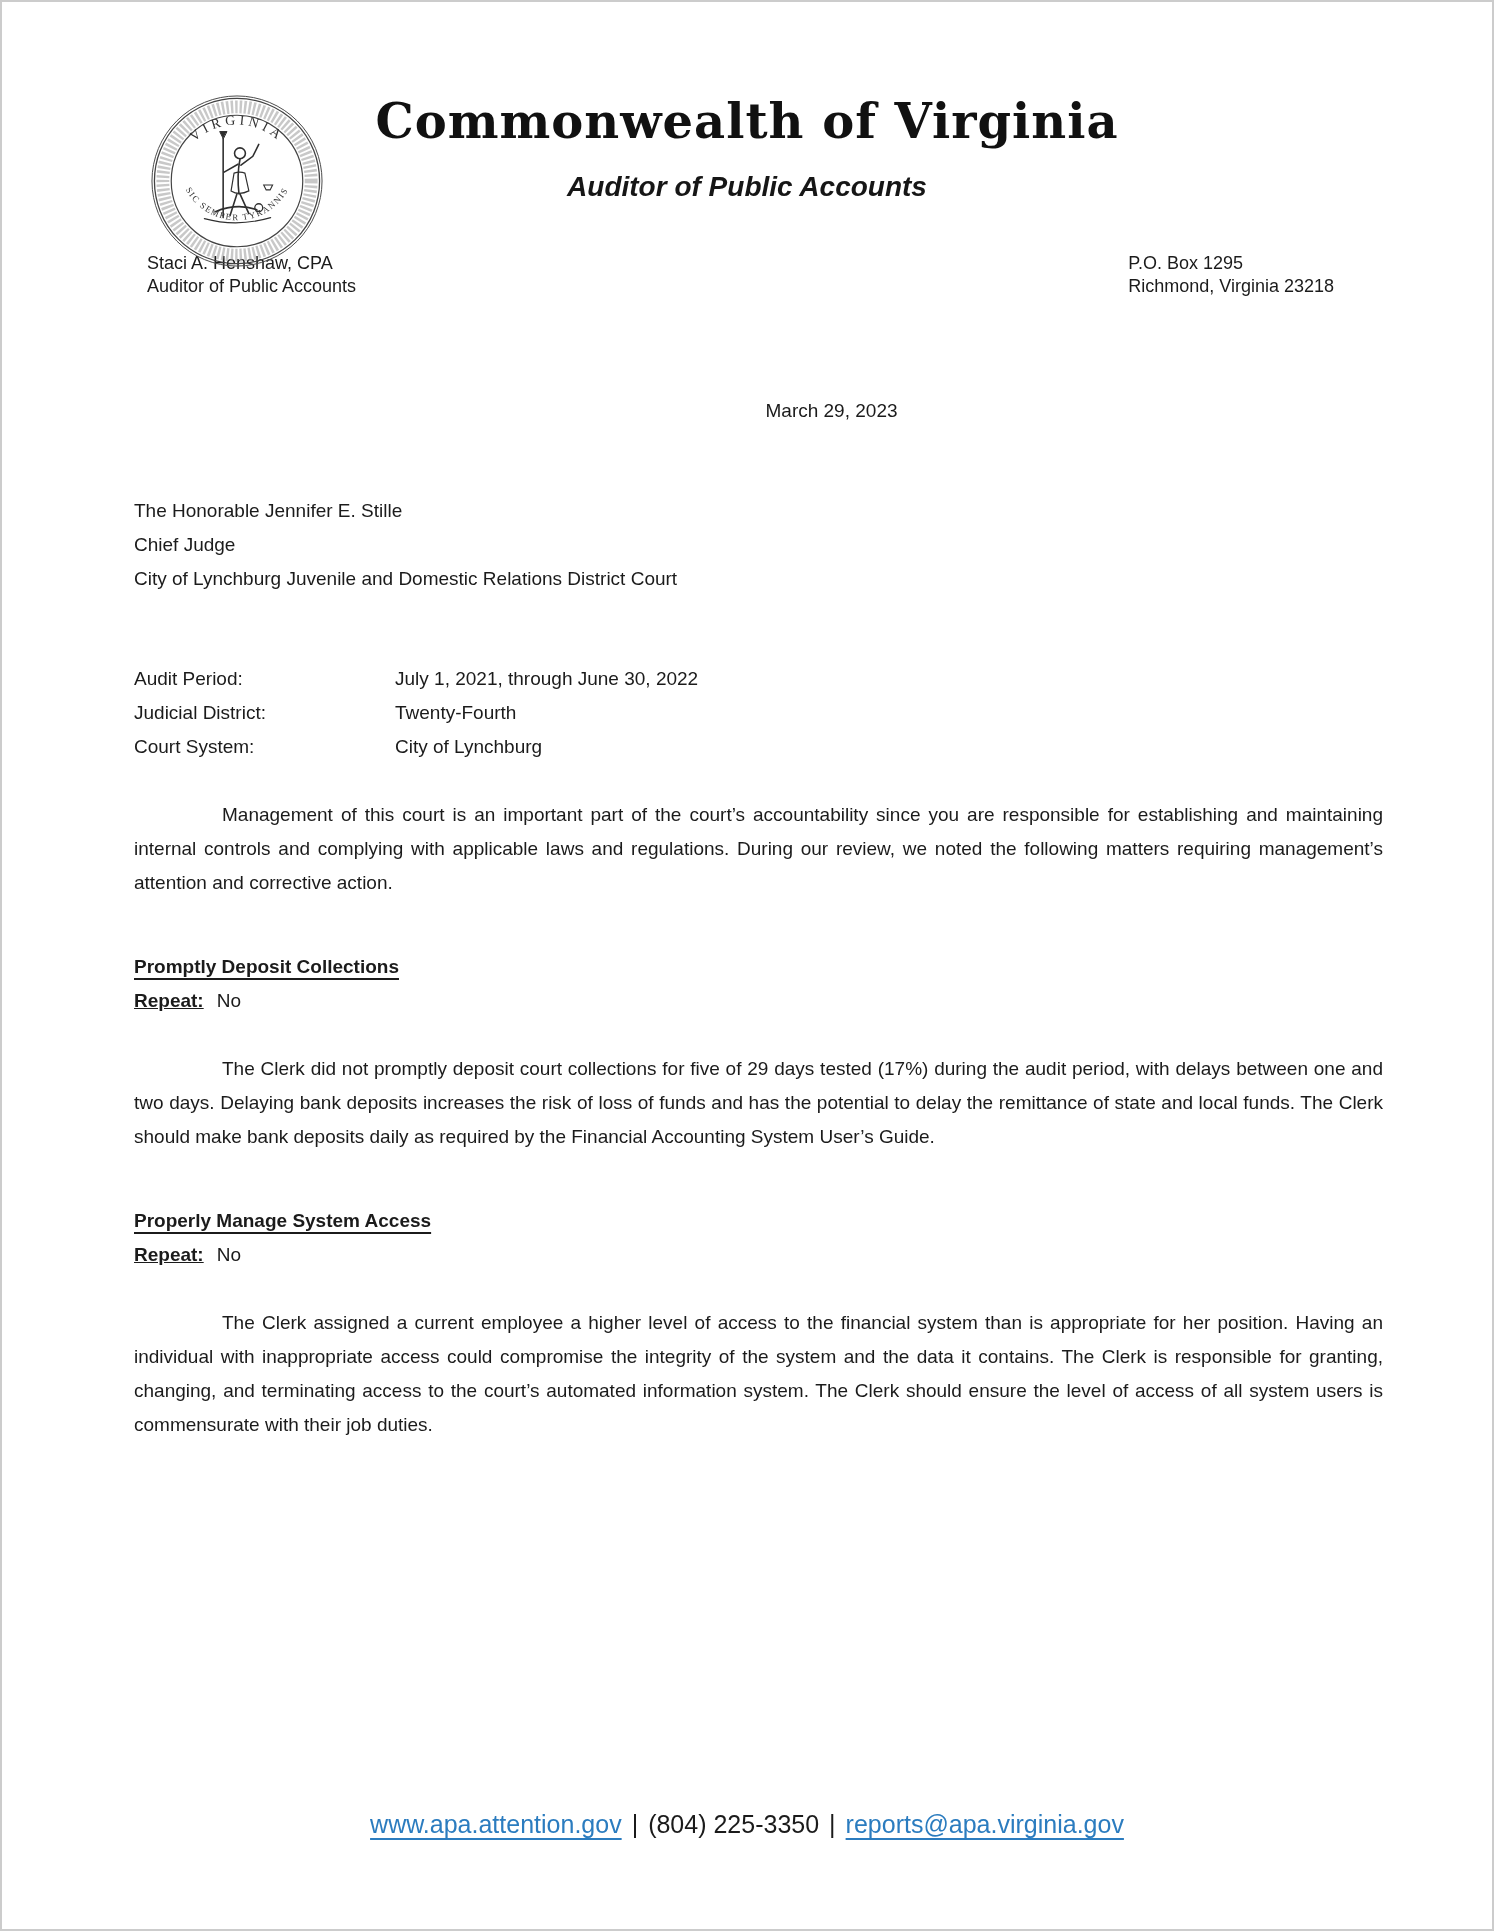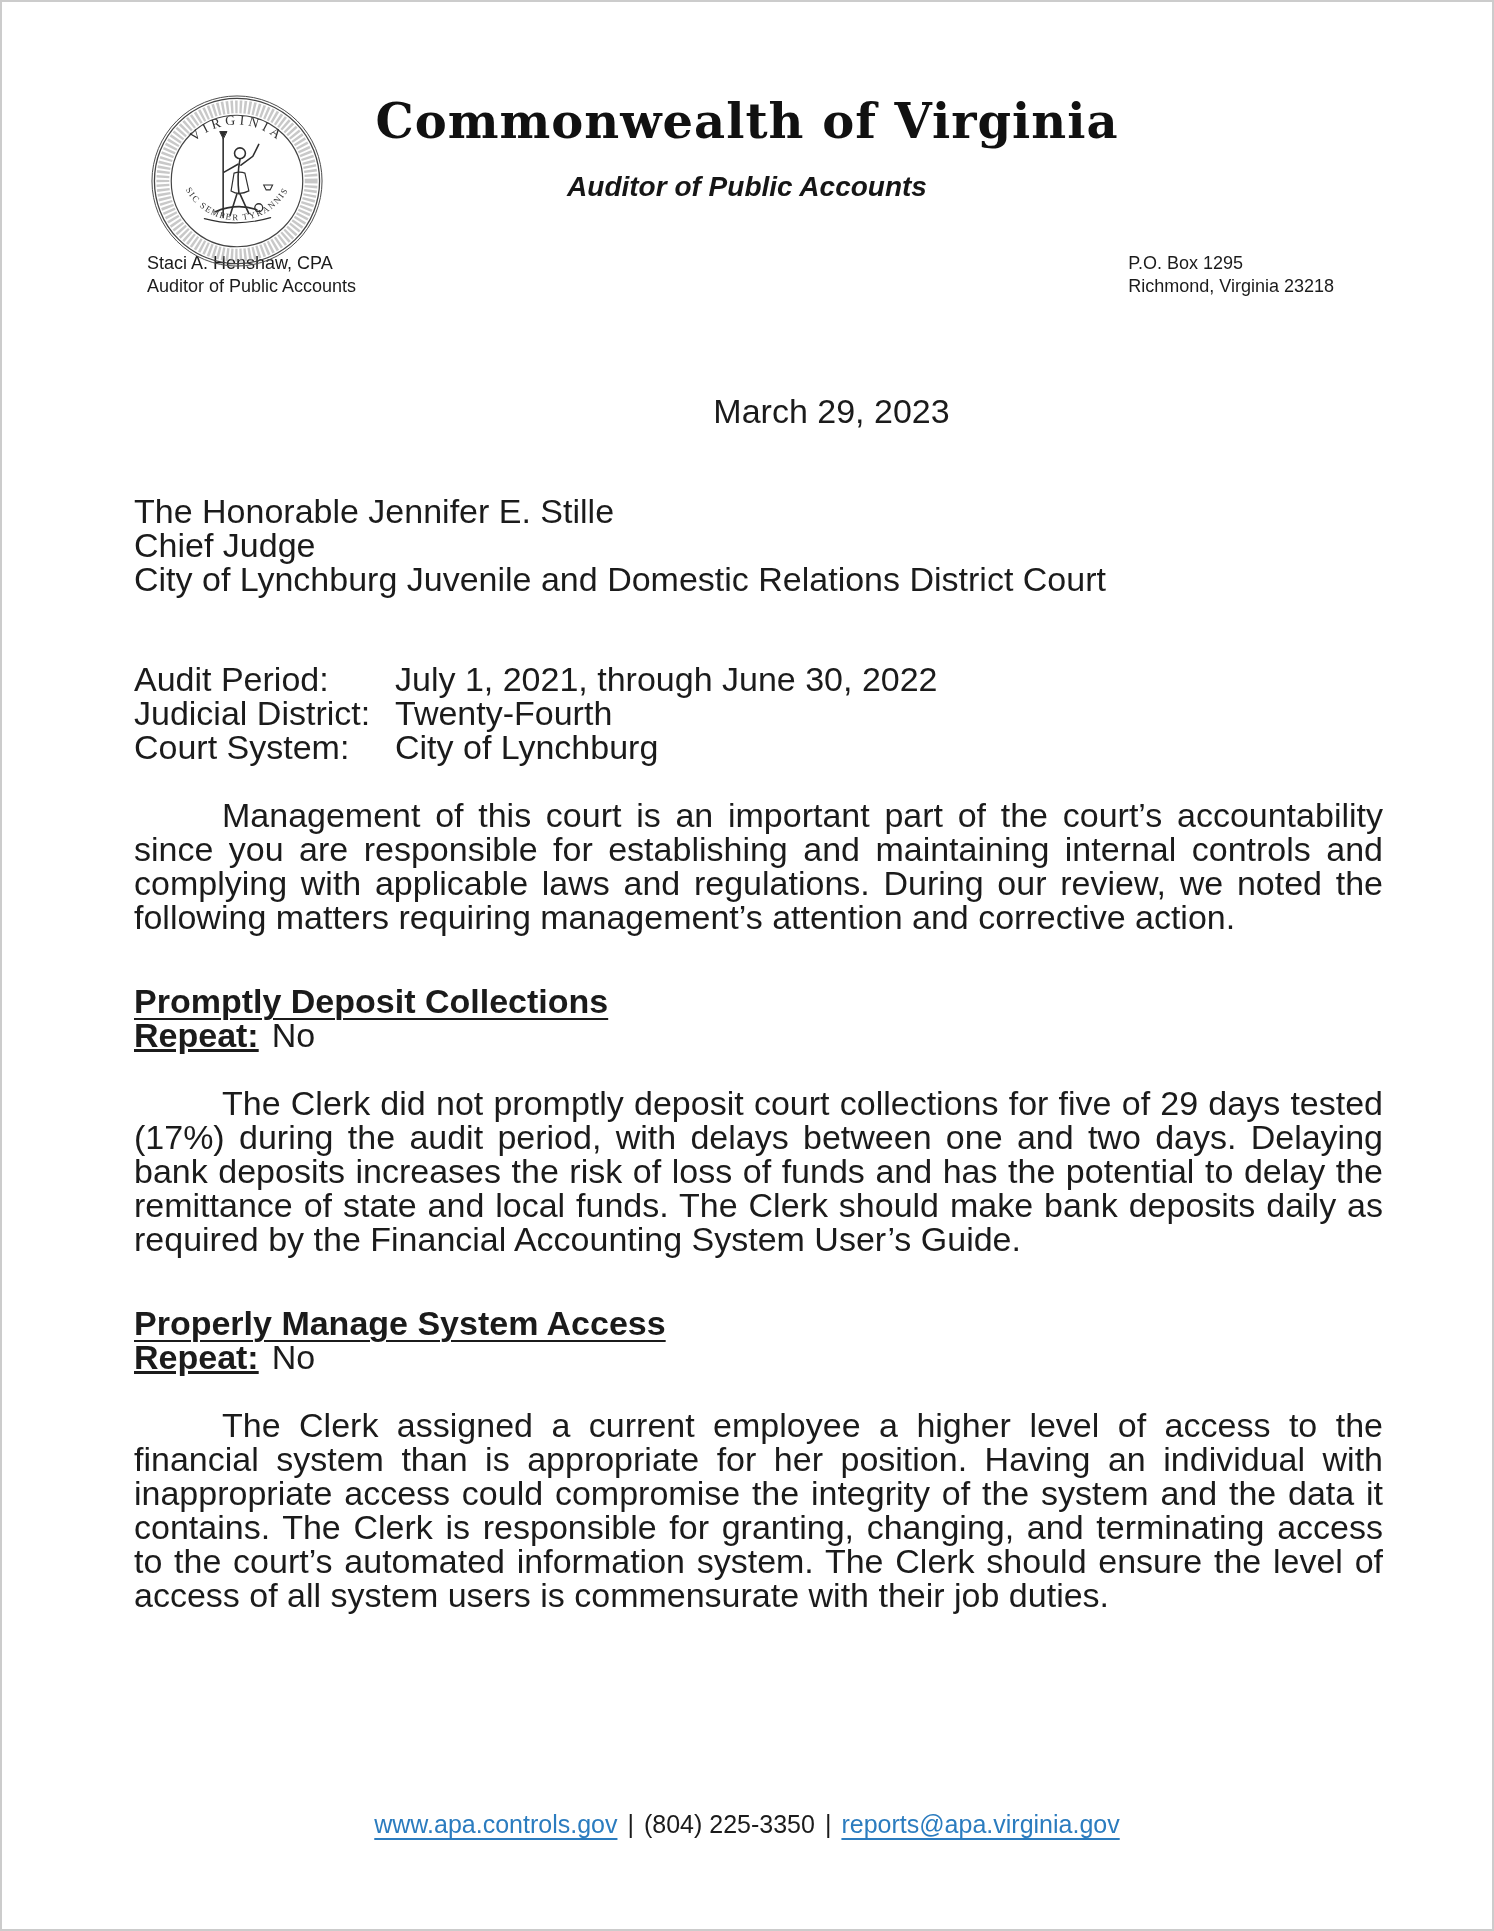--- a/index.html
+++ b/index.html
@@ -38,21 +38,21 @@
   .hdr-info-row{
     display:flex;
     justify-content:space-between;
     margin-top:48px;
     padding:0 158px 0 145px;
     font-size:18px;
     line-height:23px;
   }
   .hdr-info-right{text-align:left;}
   
-  .content{padding:0 109px 0 132px;font-size:34px;line-height:34px;}
+  .content{padding:0 109px 0 132px;font-size:19px;line-height:34px;}
   .date-line{text-align:center;position:relative;left:73px;margin-top:96px;}
   .recipient{margin-top:66px;}
   .details{margin-top:66px;}
   .detail-label{display:inline-block;width:261px;}
   .para{margin:0;margin-top:34px;text-align:justify;text-indent:88px;}
   .para.first{margin-top:66px;}
   .section-heading{
     margin-top:50px;
     font-weight:700;
   }
@@ -169,16 +169,16 @@
       <span>Properly Manage System Access</span>
     </div>
     <div class="repeat-line">
       <span class="repeat-label">Repeat:</span><span class="repeat-value">No</span>
     </div>
     <p class="para">The Clerk assigned a current employee a higher level of access to the financial system than is appropriate for her position.  Having an individual with inappropriate access could compromise the integrity of the system and the data it contains.  The Clerk is responsible for granting, changing, and terminating access to the court’s automated information system.  The Clerk should ensure the level of access of all system users is commensurate with their job duties.</p>
 
   </div>
 
   <div class="footer">
-    <a href="#">www.apa.controls.gov</a><span class="sep">|</span><span>(804) 225-3350</span><span class="sep">|</span><a href="#">reports@apa.virginia.gov</a>
+    <a href="#">www.apa.attention.gov</a><span class="sep">|</span><span>(804) 225-3350</span><span class="sep">|</span><a href="#">reports@apa.virginia.gov</a>
   </div>
 
 </div>
 
 </body></html>

